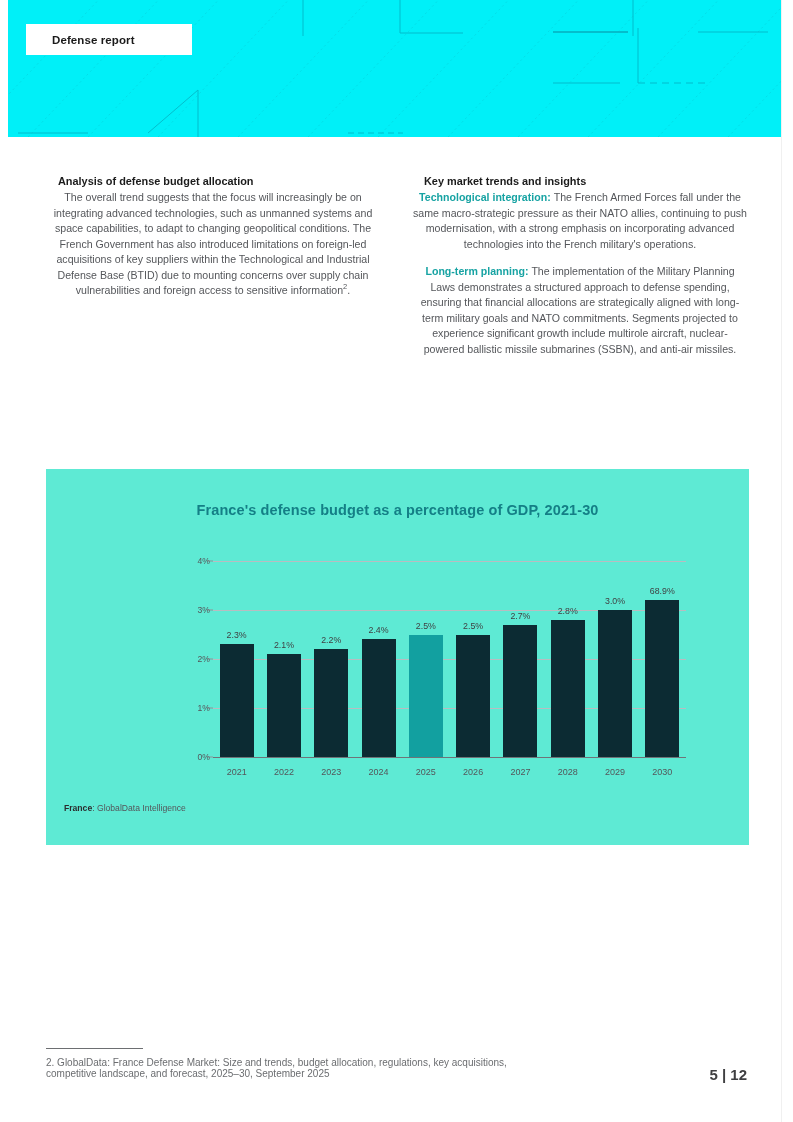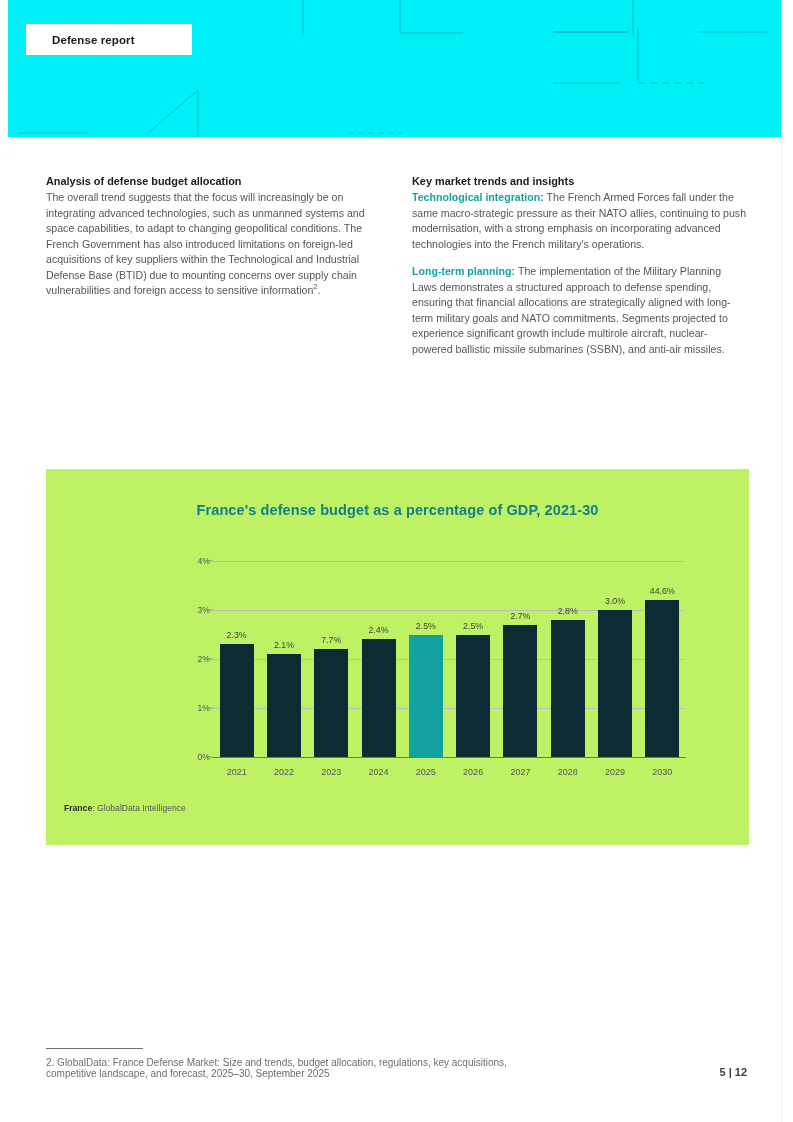--- a/index.html
+++ b/index.html
@@ -74,48 +74,49 @@
     position: absolute;
     top: 174px;
     font-size: 10.6px;
     line-height: 15.5px;
     color: #54565a;
   }
   .col-left  { left: 46px;  width: 334px; }
   .col-right { left: 412px; width: 336px; }
 
   .col h2 {
-    margin: 0 0 1px 0;
+    margin: 0 0 1px 12px;
     font-size: 10.9px;
     font-weight: bold;
     color: #1b1b1b;
     line-height: 15px;
   }
   .col p {
     margin: 0 0 12px 0;
+    text-align: center;
   }
   .col p:last-child { margin-bottom: 0; }
   .lead {
     color: #17a3a3;
     font-weight: bold;
   }
   sup {
     font-size: 7.5px;
     vertical-align: super;
     line-height: 0;
   }
 
   
   .chart-panel {
     position: absolute;
     left: 46px;
     top: 469px;
     width: 703px;
     height: 376px;
-    background: #bef264;
+    background: #5eead4;
   }
   .chart-title {
     position: absolute;
     left: 0;
     top: 33px;
     width: 100%;
     text-align: center;
     font-size: 14.5px;
     font-weight: bold;
     color: #147f86;
@@ -238,21 +239,21 @@
     top: 1057px;
     width: 470px;
     font-size: 10px;
     line-height: 11px;
     color: #6b6d70;
   }
   .pagenum {
     position: absolute;
     right: 46px;
     top: 1066px;
-    font-size: 11px;
+    font-size: 15px;
     font-weight: bold;
     color: #3f3f41;
   }
 </style>
 </head>
 <body>
 
 <div class="page">
 
   <div class="banner">
@@ -319,21 +320,21 @@
             <div class="bar-label" style="bottom: 116.7px;">2.3%</div>
             <div class="bar" style="height: 112.7px;"></div>
             <div class="xtick">2021</div>
           </div>
           <div class="bar-slot">
             <div class="bar-label" style="bottom: 106.9px;">2.1%</div>
             <div class="bar" style="height: 102.9px;"></div>
             <div class="xtick">2022</div>
           </div>
           <div class="bar-slot">
-            <div class="bar-label" style="bottom: 111.8px;">7.7%</div>
+            <div class="bar-label" style="bottom: 111.8px;">2.2%</div>
             <div class="bar" style="height: 107.8px;"></div>
             <div class="xtick">2023</div>
           </div>
           <div class="bar-slot">
             <div class="bar-label" style="bottom: 121.6px;">2.4%</div>
             <div class="bar" style="height: 117.6px;"></div>
             <div class="xtick">2024</div>
           </div>
           <div class="bar-slot">
             <div class="bar-label" style="bottom: 126.5px;">2.5%</div>
@@ -354,21 +355,21 @@
             <div class="bar-label" style="bottom: 141.2px; text-align: center;">2.8%</div>
             <div class="bar" style="height: 137.2px;"></div>
             <div class="xtick">2028</div>
           </div>
           <div class="bar-slot">
             <div class="bar-label" style="bottom: 151px;">3.0%</div>
             <div class="bar" style="height: 147px;"></div>
             <div class="xtick">2029</div>
           </div>
           <div class="bar-slot">
-            <div class="bar-label" style="bottom: 160.8px;">44.6%</div>
+            <div class="bar-label" style="bottom: 160.8px;">68.9%</div>
             <div class="bar" style="height: 156.8px;"></div>
             <div class="xtick">2030</div>
           </div>
         </div>
     <div class="ytick-dash" style="top: 196px;"></div>
         <div class="ytick" style="top: 196px;">0%</div>
         <div class="ytick-dash" style="top: 147px;"></div>
         <div class="ytick" style="top: 147px;">1%</div>
         <div class="ytick-dash" style="top: 98px;"></div>
         <div class="ytick" style="top: 98px;">2%</div>

